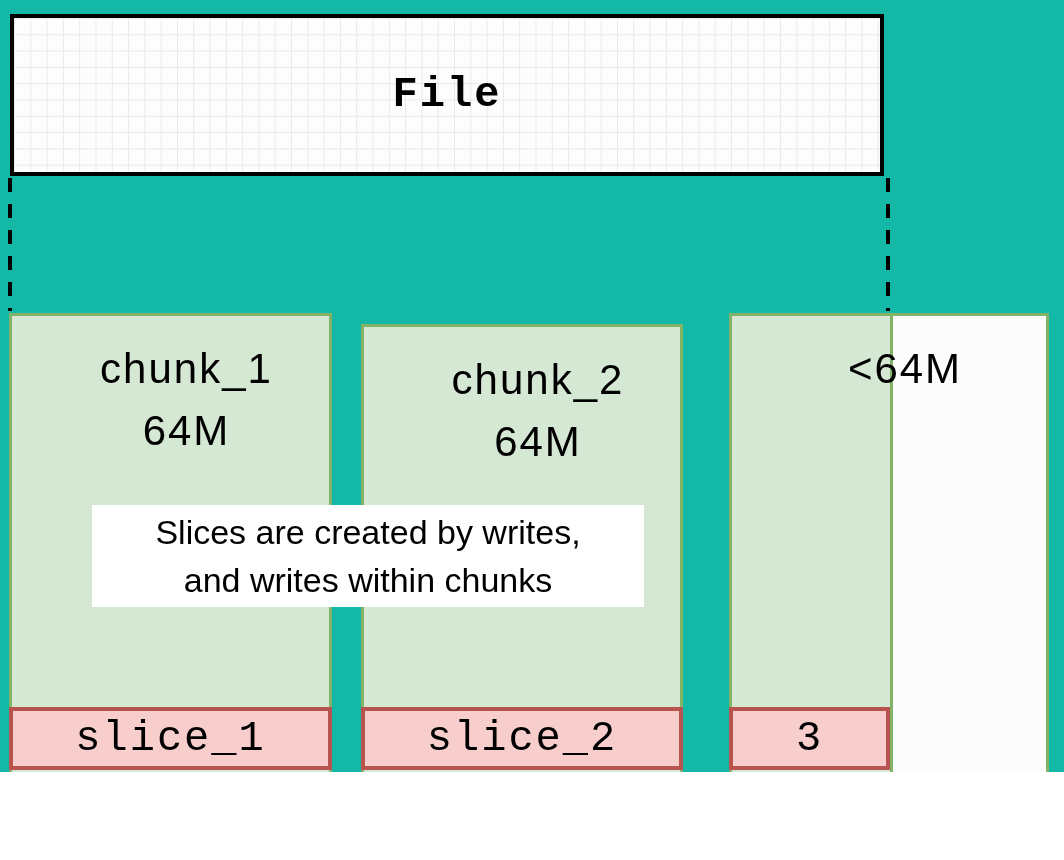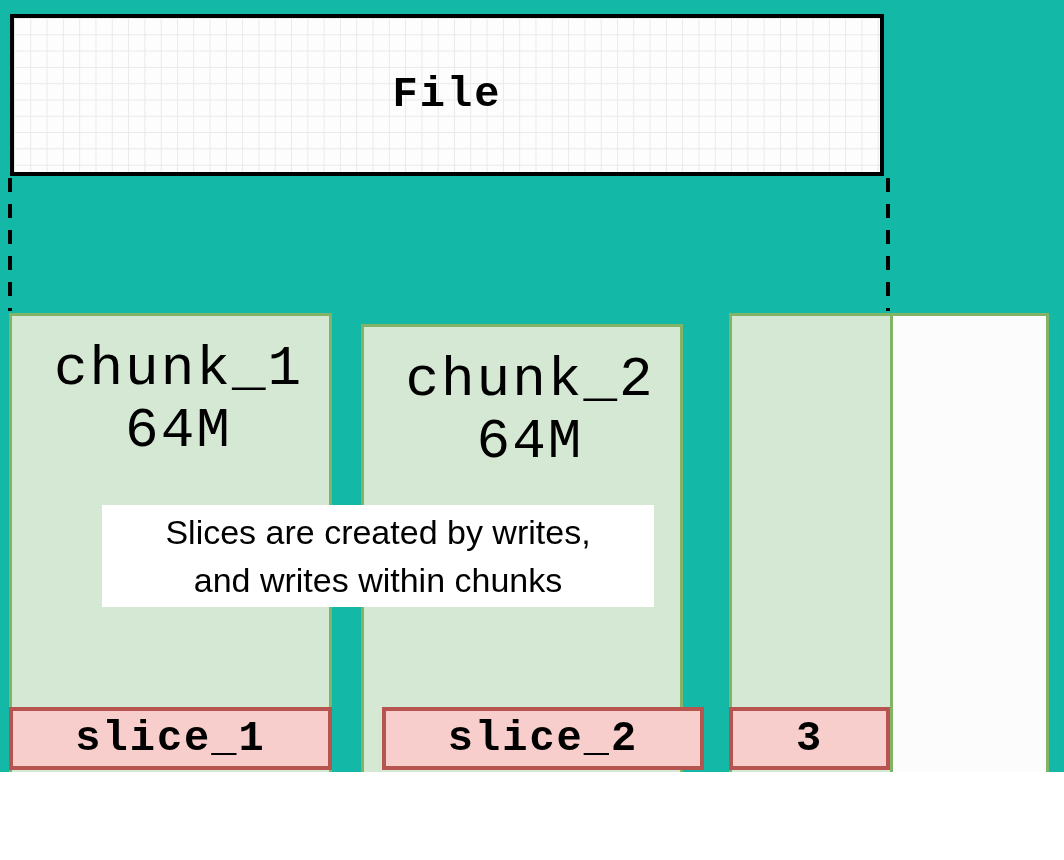--- a/index.html
+++ b/index.html
@@ -73,25 +73,25 @@
   }
   .chunk3-divider {
     position: absolute;
     left: 158px; top: 0;
     width: 3px; height: 100%;
     background: #82b366;
   }
 
   .chunk-label {
     position: absolute;
-    left: 8px; top: 22px;
+    left: 16px; top: 22px;
     width: 100%;
     text-align: center;
-    font-family: Liberation Mono, monospace;
-    font-size: 56px;
+    font-family: Liberation Sans, sans-serif;
+    font-size: 42px;
     letter-spacing: 2px;
     line-height: 62px;
     color: #000000;
   }
 
   
   .slice {
     position: absolute;
     top: 707px;
     height: 63px;
@@ -99,30 +99,29 @@
     border: 4px solid #b85450;
     background: #f8cecc;
     display: flex;
     align-items: center;
     justify-content: center;
     font-family: "Liberation Mono", monospace;
     font-size: 42px;
     letter-spacing: 2px;
     color: #000000;
     z-index: 3;
-    font-weight: bold;
   }
   .slice-1 { left: 9px;   width: 323px; }
-  .slice-2 { left: 382px; width: 322px; }
+  .slice-2 { left: 361px; width: 322px; }
   .slice-3 { left: 729px; width: 161px; }
 
   
   .annotation {
     position: absolute;
-    left: 102px; top: 505px;
+    left: 92px; top: 505px;
     width: 552px; height: 102px;
     background: #ffffff;
     z-index: 5;
     display: flex;
     flex-direction: column;
     align-items: center;
     justify-content: center;
     font-family: "Liberation Sans", sans-serif;
     font-size: 34px;
     line-height: 48px;
@@ -163,20 +162,21 @@
     <div class="chunk-label">
       <div>chunk_2</div>
       <div>64M</div>
     </div>
   </div>
 
   <div class="chunk chunk-3">
     <div class="chunk3-green-fill"></div>
     <div class="chunk3-divider"></div>
     <div class="chunk-label">
+      <div>&lt;64M</div>
     </div>
   </div>
 
   <div class="slice slice-1">
     <span>slice_1</span>
   </div>
   <div class="slice slice-2">
     <span>slice_2</span>
   </div>
   <div class="slice slice-3">

